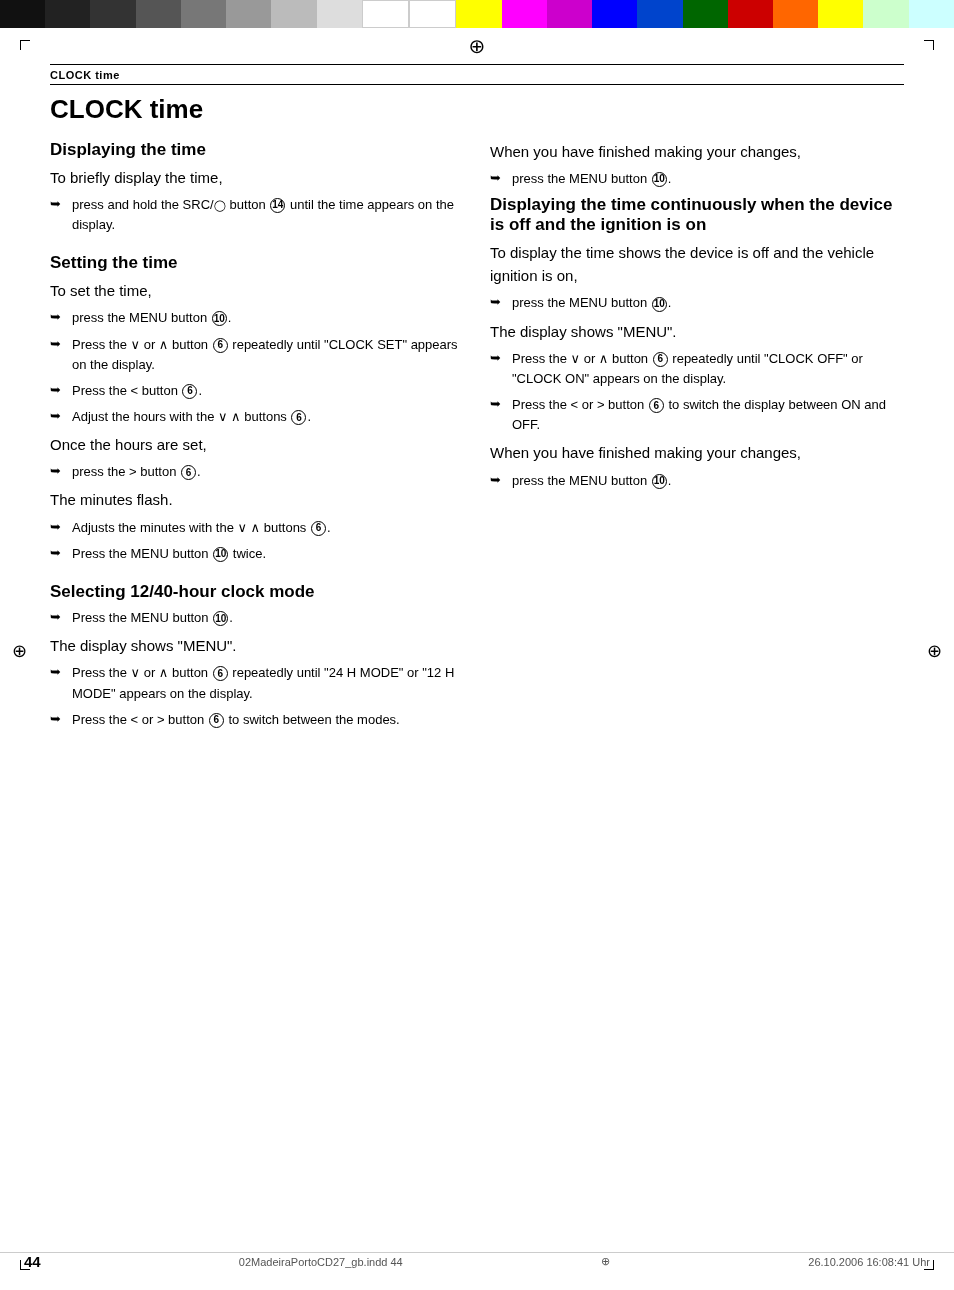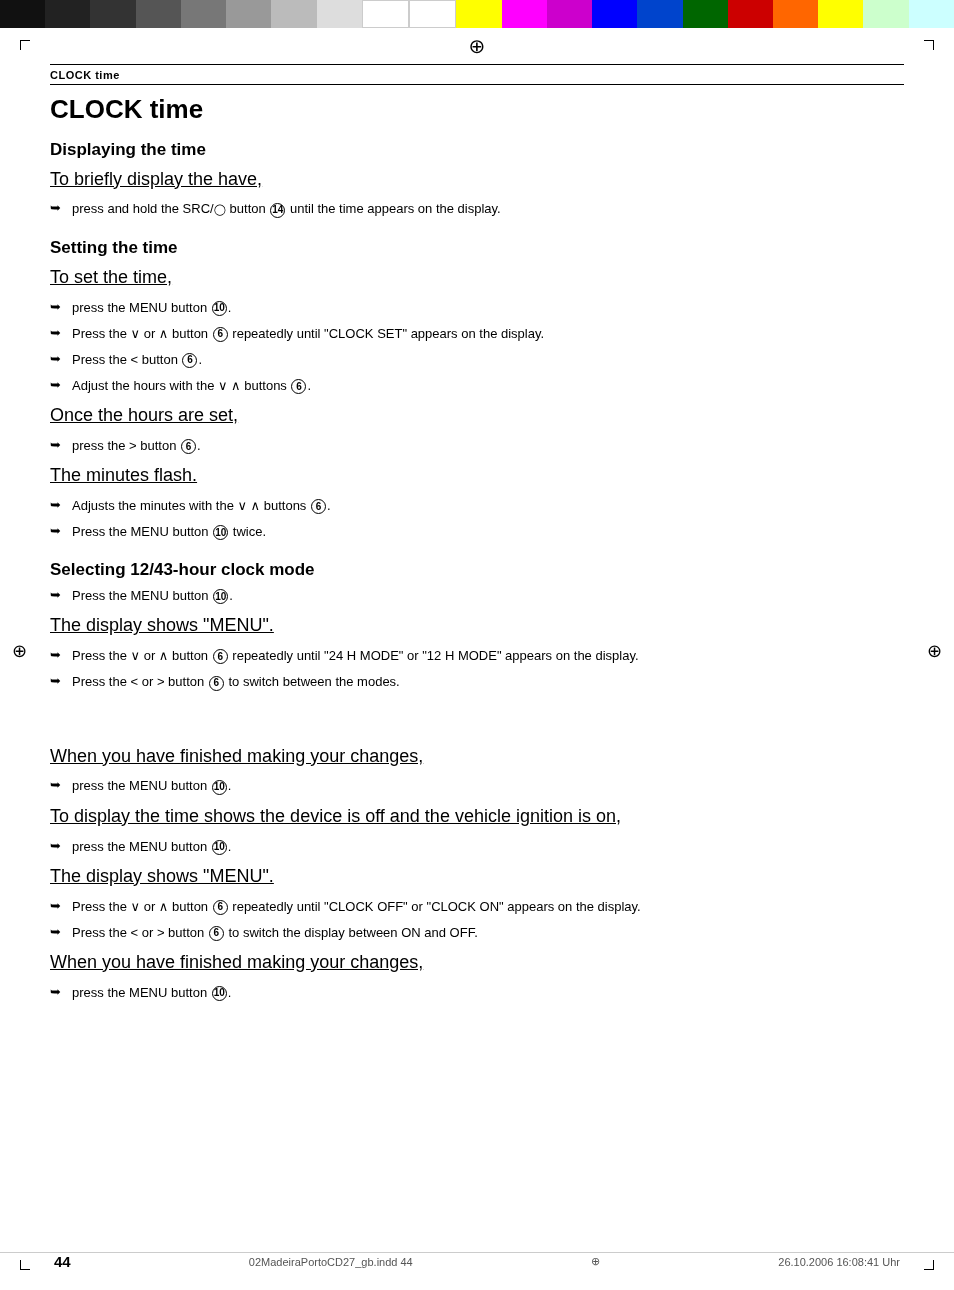--- a/index.html
+++ b/index.html
@@ -39,22 +39,21 @@
 
     .section-header-label {
       font-size: 11px;
       font-weight: bold;
       letter-spacing: 0.5px;
     }
 
     
     .two-col {
       display: flex;
-      gap: 44px;
-      flex-direction: column;
+      gap: 26px;
     }
 
     .col-left {
       flex: 1;
     }
 
     .col-right {
       flex: 1;
     }
 
@@ -70,24 +69,23 @@
       font-weight: bold;
       margin-bottom: 6px;
       margin-top: 18px;
     }
 
     h2.section-title:first-of-type {
       margin-top: 0;
     }
 
     p.body-text {
-      font-size: 18px;
+      font-size: 15px;
       line-height: 1.55;
       margin-bottom: 6px;
-      text-decoration: underline;
     }
 
     .bullet-item {
       display: flex;
       align-items: flex-start;
       margin-bottom: 6px;
       padding-left: 0;
     }
 
     .bullet-arrow {
@@ -124,21 +122,21 @@
 
     
     .footer {
       position: absolute;
       bottom: 20px;
       left: 0;
       right: 0;
       display: flex;
       align-items: center;
       justify-content: space-between;
-      padding: 0 54px;
+      padding: 0 24px;
       border-top: 1px solid #ccc;
       font-size: 11px;
       color: #555;
     }
 
     .footer-page-num {
       font-size: 15px;
       font-weight: bold;
       color: #000;
     }
@@ -200,21 +198,21 @@
     <span class="section-header-label">CLOCK time</span>
   </div>
 
   <h1 class="page-title">CLOCK time</h1>
 
   <div class="two-col">
 
     <div class="col-left">
 
       <h2 class="section-title">Displaying the time</h2>
-      <p class="body-text">To briefly display the have,</p>
+      <p class="body-text">To briefly display the time,</p>
       <div class="bullet-item">
         <span class="bullet-arrow">➥</span>
         <span class="bullet-text">press and hold the <b>SRC/</b><span style="font-size:11px;">◯</span> button <span class="circle-num">14</span> until the time appears on the display.</span>
       </div>
 
       <h2 class="section-title">Setting the time</h2>
       <p class="body-text">To set the time,</p>
 
       <div class="bullet-item">
         <span class="bullet-arrow">➥</span>
@@ -249,21 +247,21 @@
       <div class="bullet-item">
         <span class="bullet-arrow">➥</span>
         <span class="bullet-text">Adjusts the minutes with the ∨ ∧ buttons <span class="circle-num">6</span>.</span>
       </div>
 
       <div class="bullet-item">
         <span class="bullet-arrow">➥</span>
         <span class="bullet-text">Press the <b>MENU</b> button <span class="circle-num">10</span> twice.</span>
       </div>
 
-      <h2 class="section-title">Selecting 12/43-hour clock mode</h2>
+      <h2 class="section-title">Selecting 12/40-hour clock mode</h2>
 
       <div class="bullet-item">
         <span class="bullet-arrow">➥</span>
         <span class="bullet-text">Press the <b>MENU</b> button <span class="circle-num">10</span>.</span>
       </div>
 
       <p class="body-text">The display shows "MENU".</p>
 
       <div class="bullet-item">
         <span class="bullet-arrow">➥</span>
@@ -279,20 +277,21 @@
 
     <div class="col-right">
 
       <p class="body-text">When you have finished making your changes,</p>
 
       <div class="bullet-item">
         <span class="bullet-arrow">➥</span>
         <span class="bullet-text">press the <b>MENU</b> button <span class="circle-num">10</span>.</span>
       </div>
 
+      <h2 class="section-title">Displaying the time continuously when the device is off and the ignition is on</h2>
 
       <p class="body-text">To display the time shows the device is off and the vehicle ignition is on,</p>
 
       <div class="bullet-item">
         <span class="bullet-arrow">➥</span>
         <span class="bullet-text">press the <b>MENU</b> button <span class="circle-num">10</span>.</span>
       </div>
 
       <p class="body-text">The display shows "MENU".</p>
 

